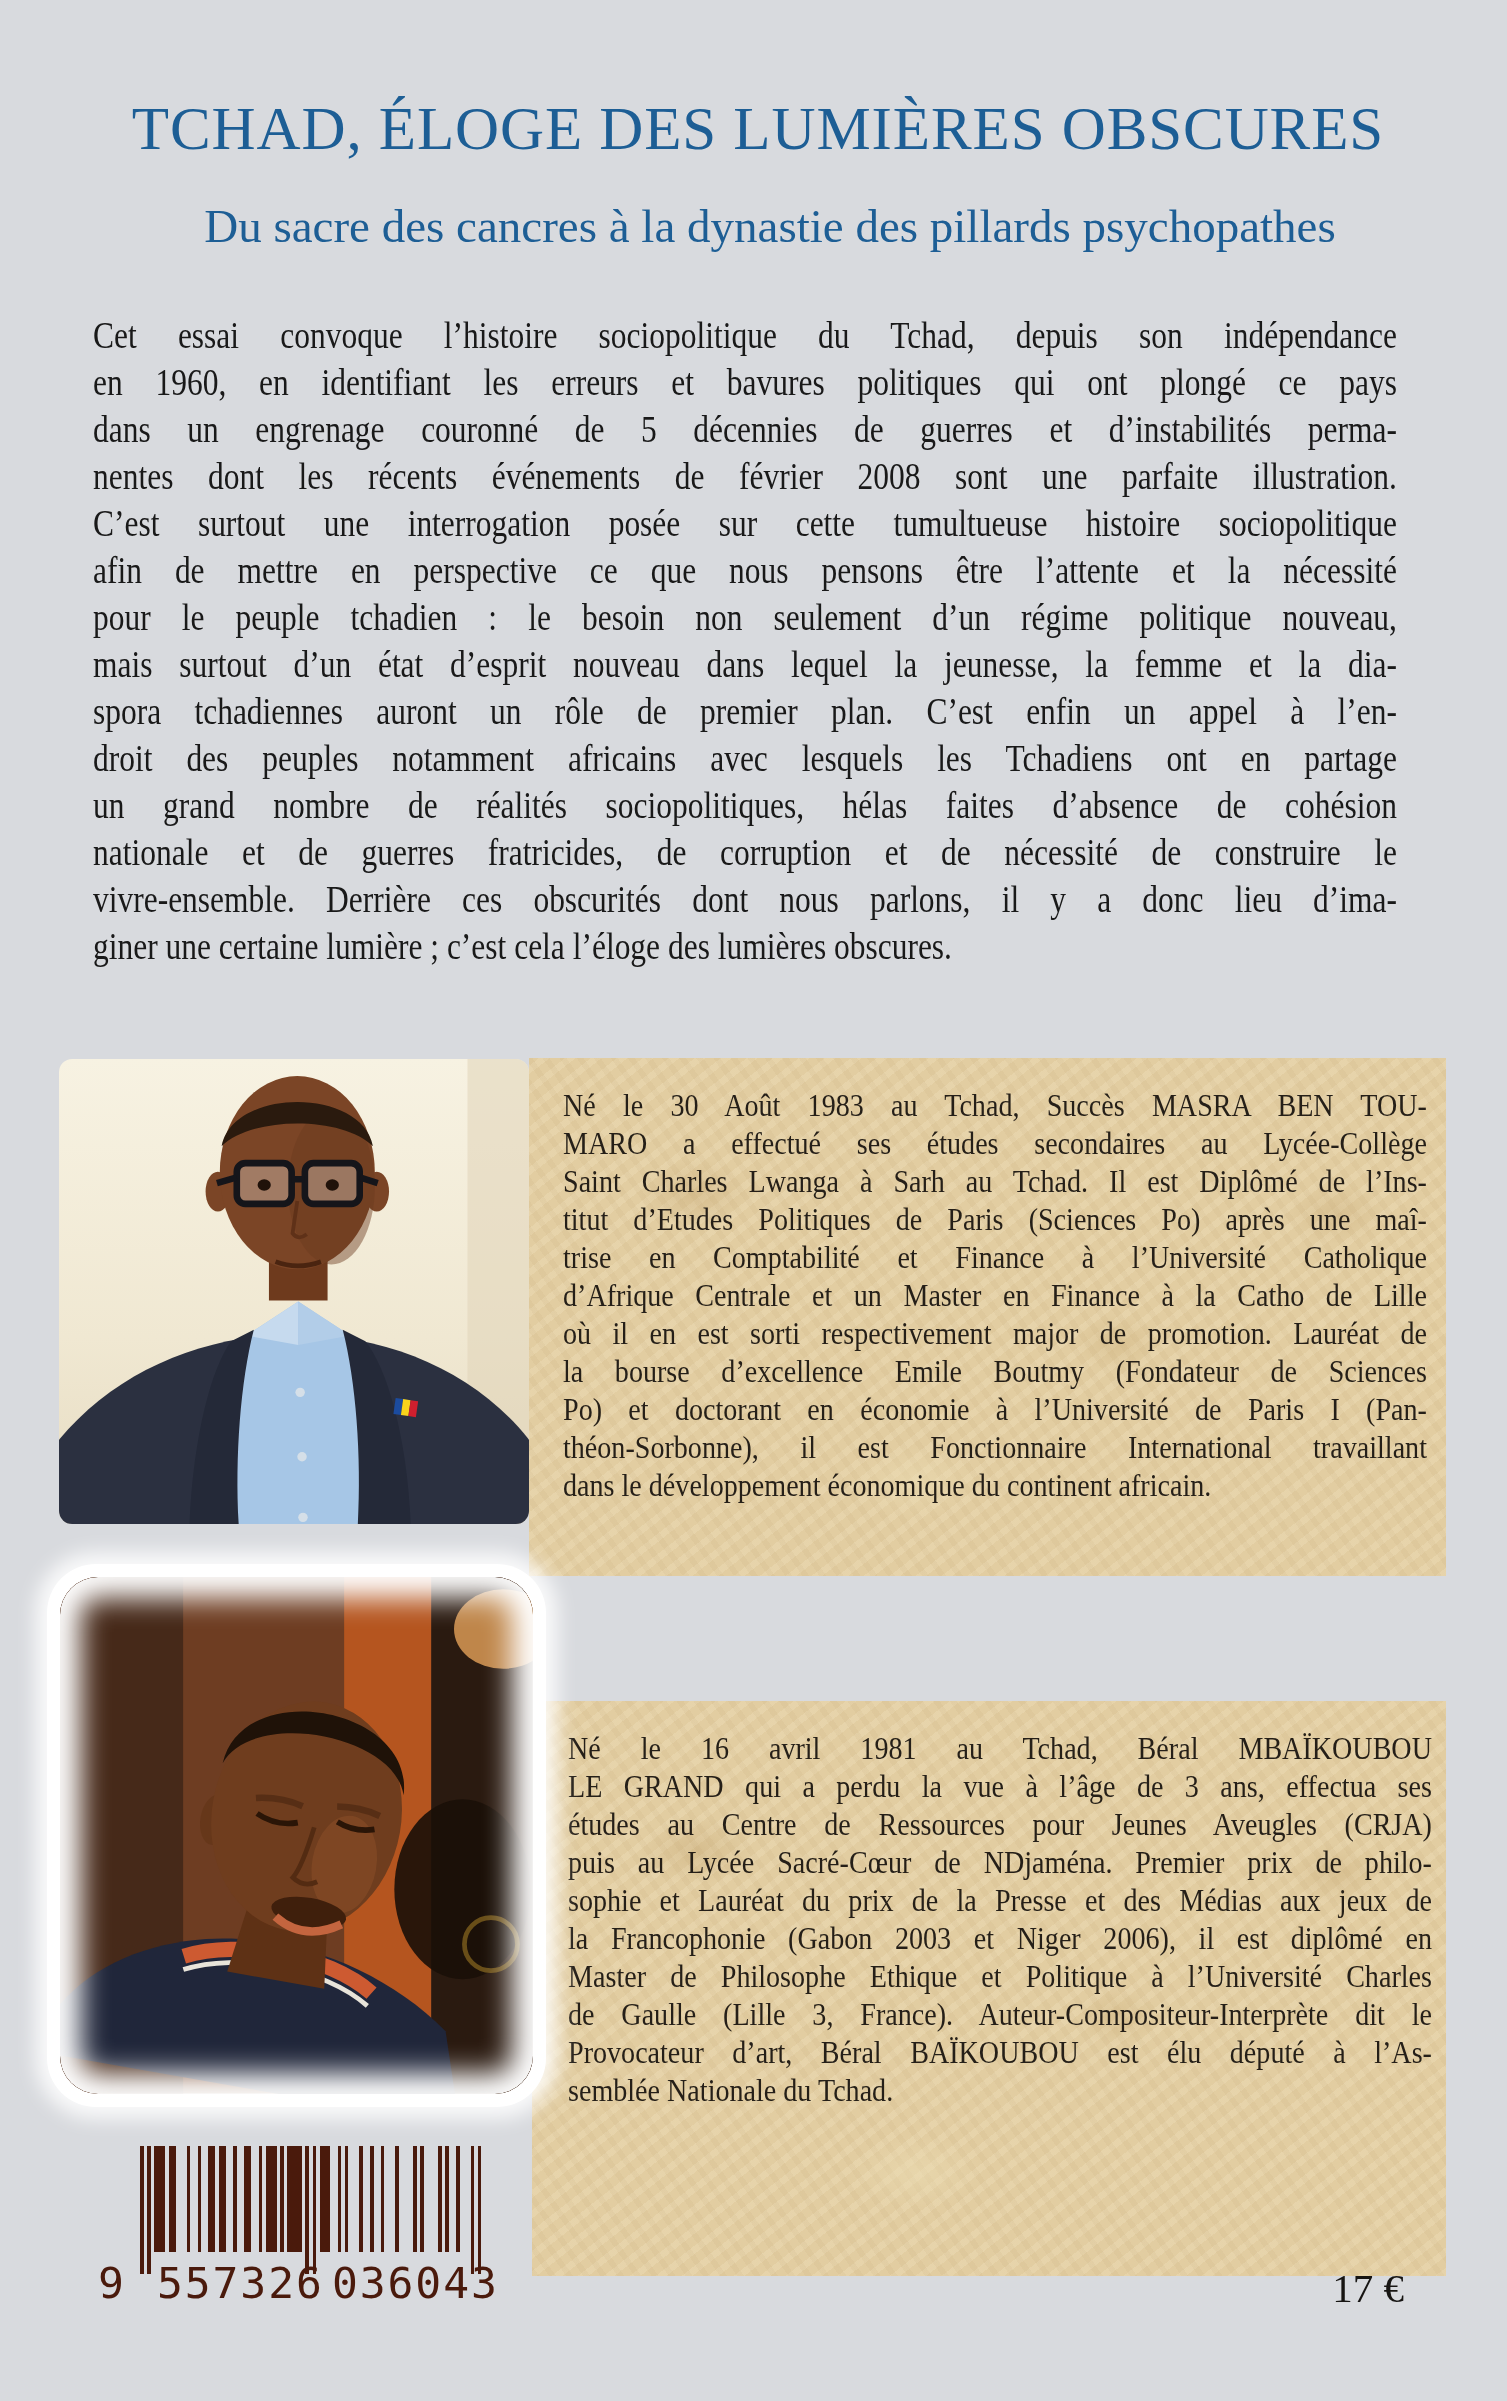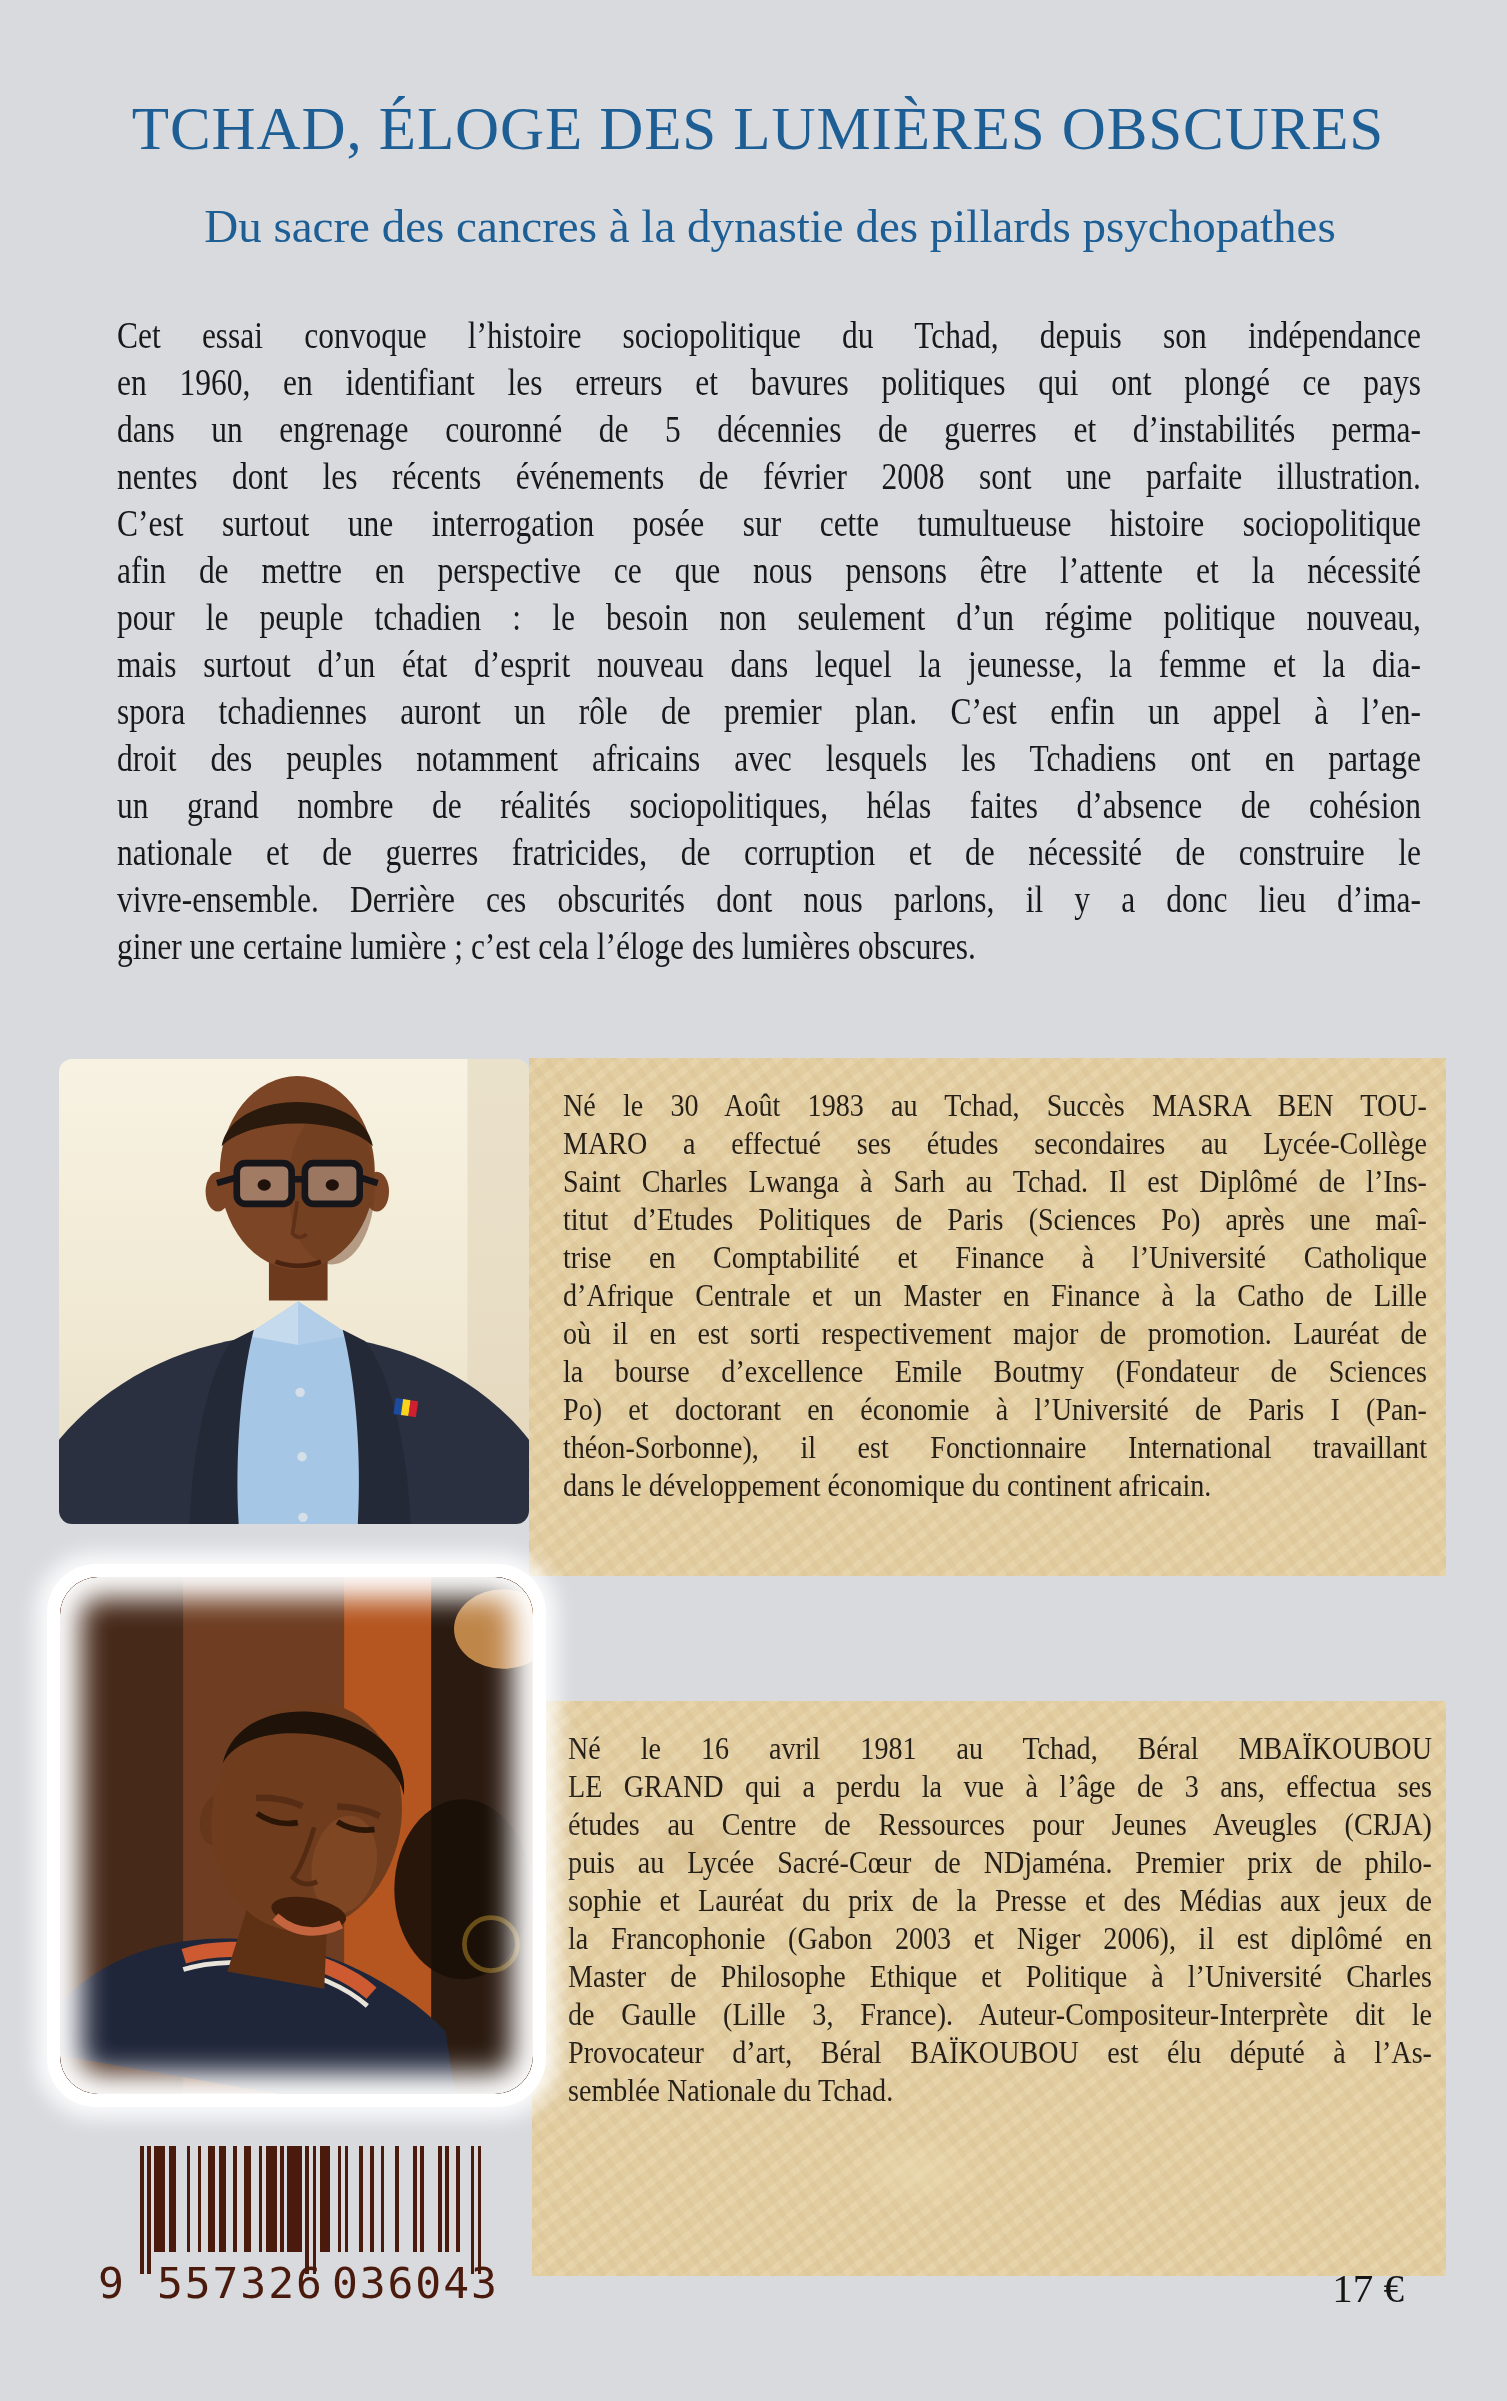--- a/index.html
+++ b/index.html
@@ -15,21 +15,21 @@
     position:absolute;top:91px;left:0;width:100%;margin:4px;
     text-align:center;font-size:61px;font-weight:normal;
     color:var(--title-blue,#1d5e95);letter-spacing:0.9px;line-height:1.1;
   }
   .book-subtitle{
     position:absolute;top:185px;left:0;width:100%;margin:16px;
     text-align:center;font-size:47px;font-weight:normal;
     color:var(--title-blue,#1d5e95);letter-spacing:0;line-height:1.1;
   }
 
-  .synopsis{position:absolute;left:117px;top:312px;width:1304px;height:666px;overflow:visible;}
+  .synopsis{position:absolute;left:93px;top:312px;width:1304px;height:666px;overflow:visible;}
   .scale-inner{transform-origin:0 0;}
   .synopsis .scale-inner{width:1533px;transform:scaleX(0.8506);font-size:37px;line-height:47px;color:#191919;}
   .tline{text-align:justify;text-align-last:justify;}
   .tline-last{text-align-last:left;}
 
   .photo{position:absolute;overflow:hidden;}
   .photo1{left:59px;top:1059px;width:470px;height:465px;border-radius:13.2px;z-index:2;}
   .photo svg{display:block;width:100%;height:100%;}
 
   .panel{

